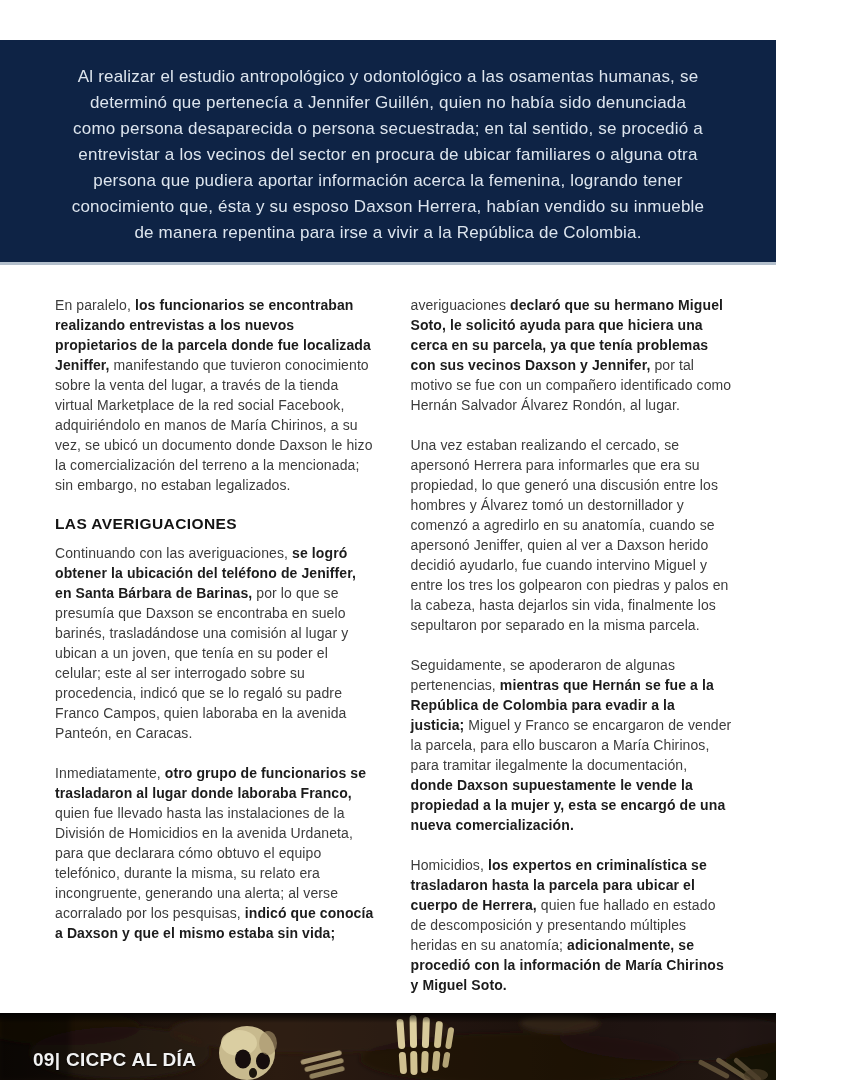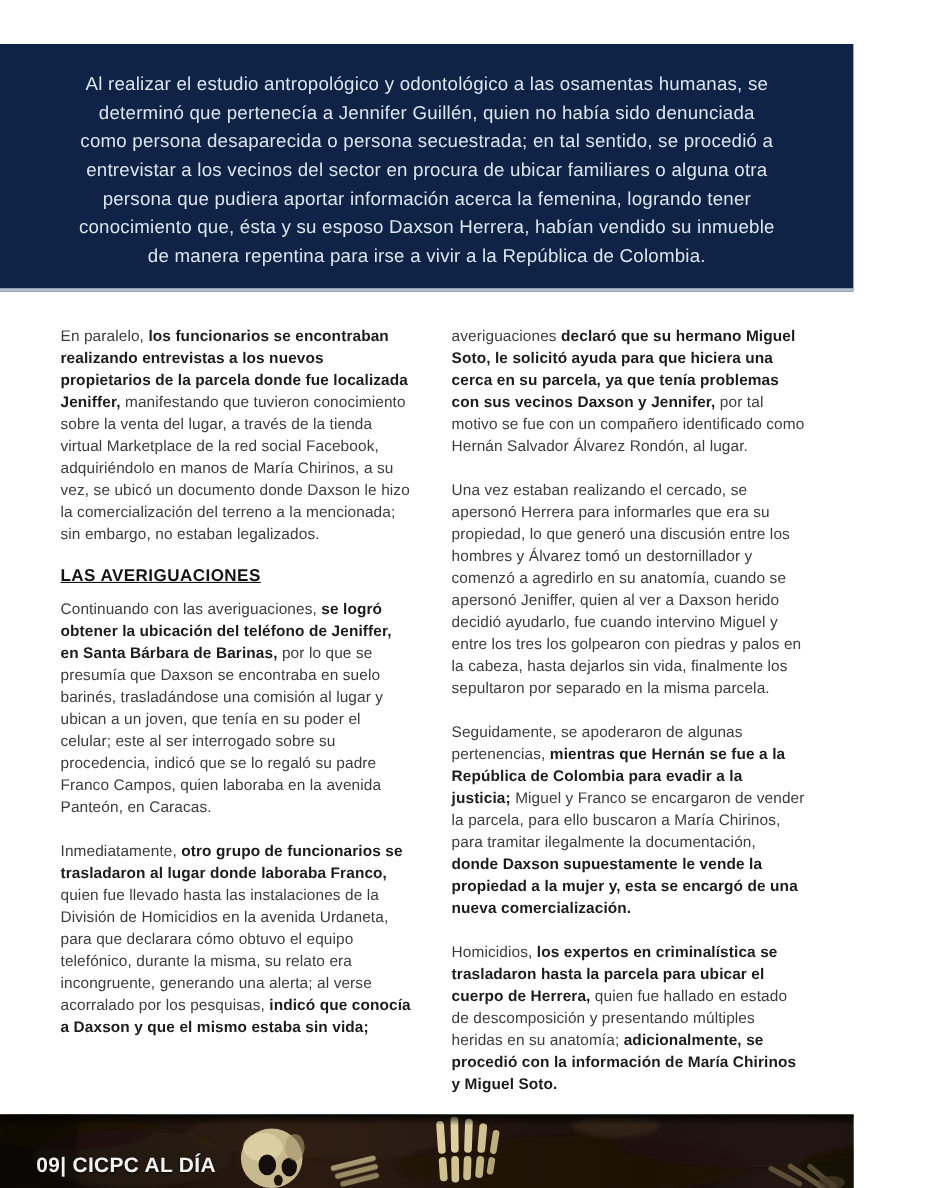--- a/index.html
+++ b/index.html
@@ -43,21 +43,20 @@
     line-height:20px;
     color:#3c3c3c;
     letter-spacing:.1px;
   }
   .para strong{color:#1c1c1c;font-weight:700;}
   .sec-heading{
     margin:18px 0 10px 0;
     font-size:15.5px;
     font-weight:700;
     color:#141414;
-    text-decoration:underline;
     letter-spacing:.4px;
   }
   
   .footer{
     position:absolute;
     left:0;bottom:0;
     width:864px;height:67px;border-radius:17px;
   }
   .footer svg{display:block;}
   .footer-label{

